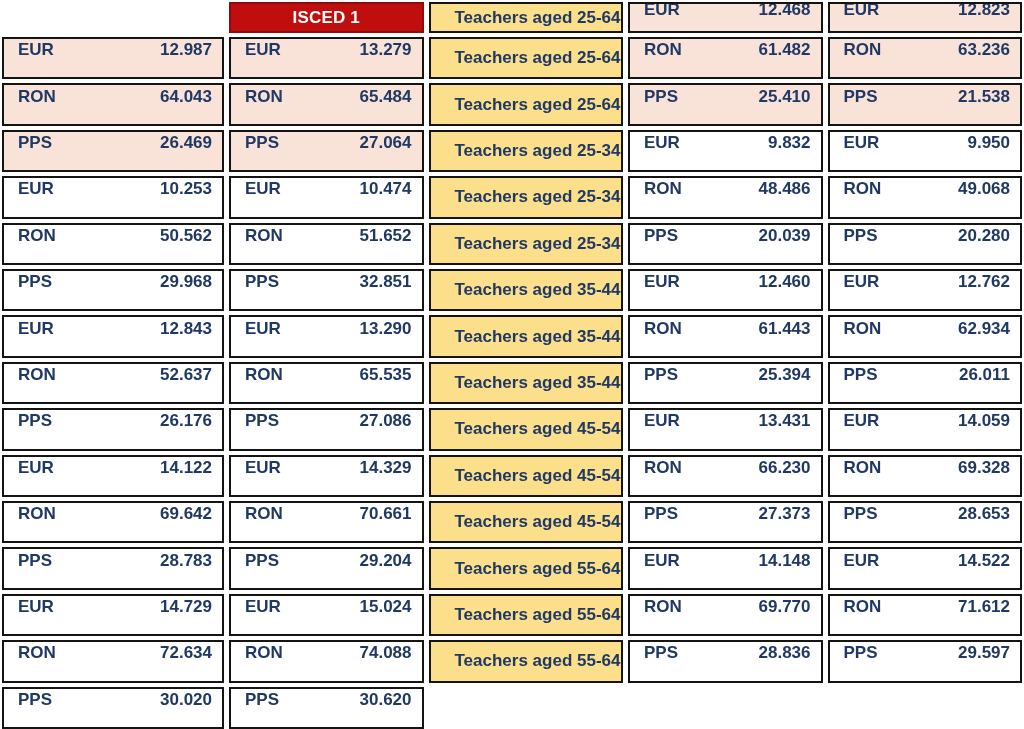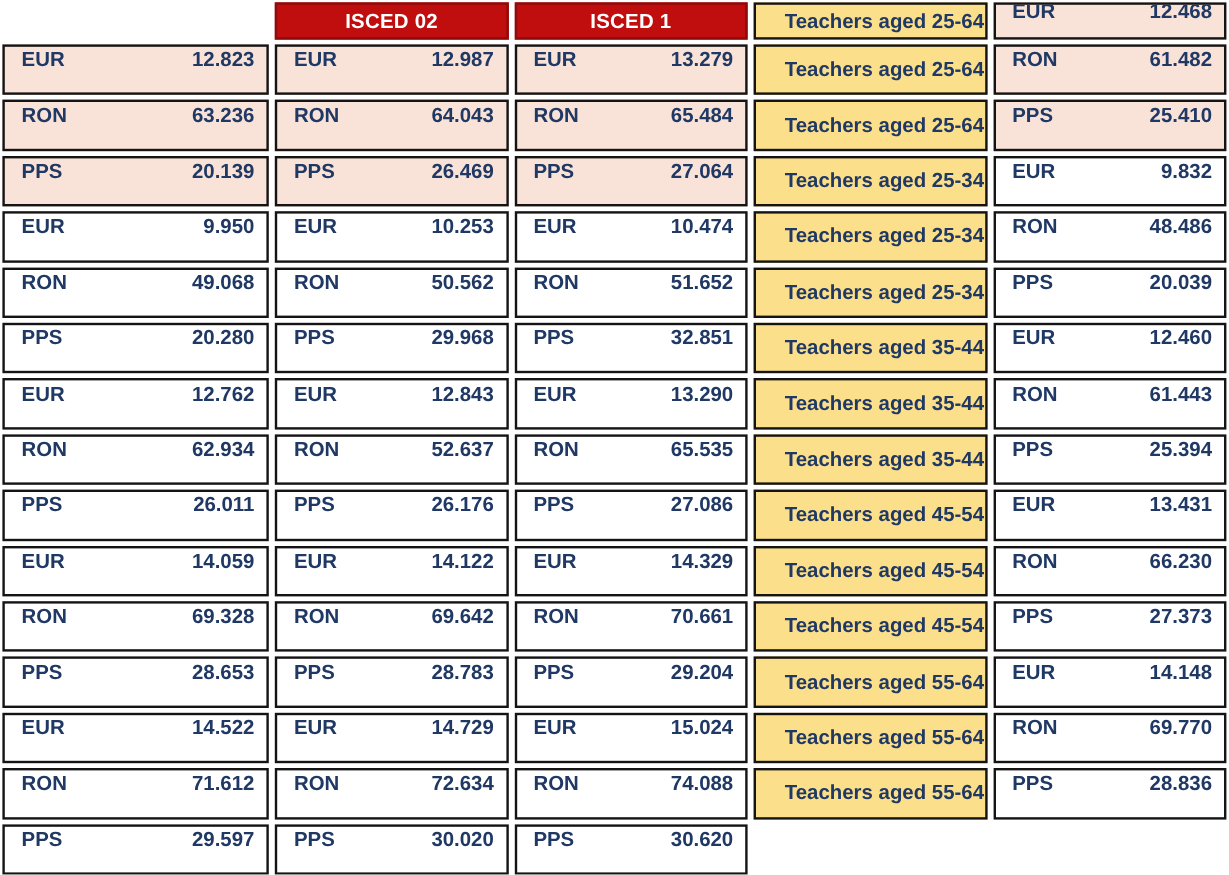--- a/index.html
+++ b/index.html
@@ -65,21 +65,20 @@
     padding: 0 10px 16px 14px;
   }
   .data-cell.hl { background: var(--highlight-bg); }
 </style>
 </head>
 <body>
 
 <div class="table-wrap">
   <div class="grid">
     <div class="cell corner-cell"></div>
-    <div class="cell header-cell">ISCED 02</div>
     <div class="cell header-cell">ISCED 1</div>
 
   <div class="cell label-cell">Teachers aged 25-64</div>
   <div class="cell data-cell hl">
     <span>EUR</span>
     <span>12.468</span>
   </div>
   <div class="cell data-cell hl">
     <span>EUR</span>
     <span>12.823</span>
@@ -111,21 +110,21 @@
     <span>65.484</span>
   </div>
 
   <div class="cell label-cell">Teachers aged 25-64</div>
   <div class="cell data-cell hl">
     <span>PPS</span>
     <span>25.410</span>
   </div>
   <div class="cell data-cell hl">
     <span>PPS</span>
-    <span>20.139</span>
+    <span>21.538</span>
   </div>
   <div class="cell data-cell hl">
     <span>PPS</span>
     <span>26.469</span>
   </div>
   <div class="cell data-cell hl">
     <span>PPS</span>
     <span>27.064</span>
   </div>
 

